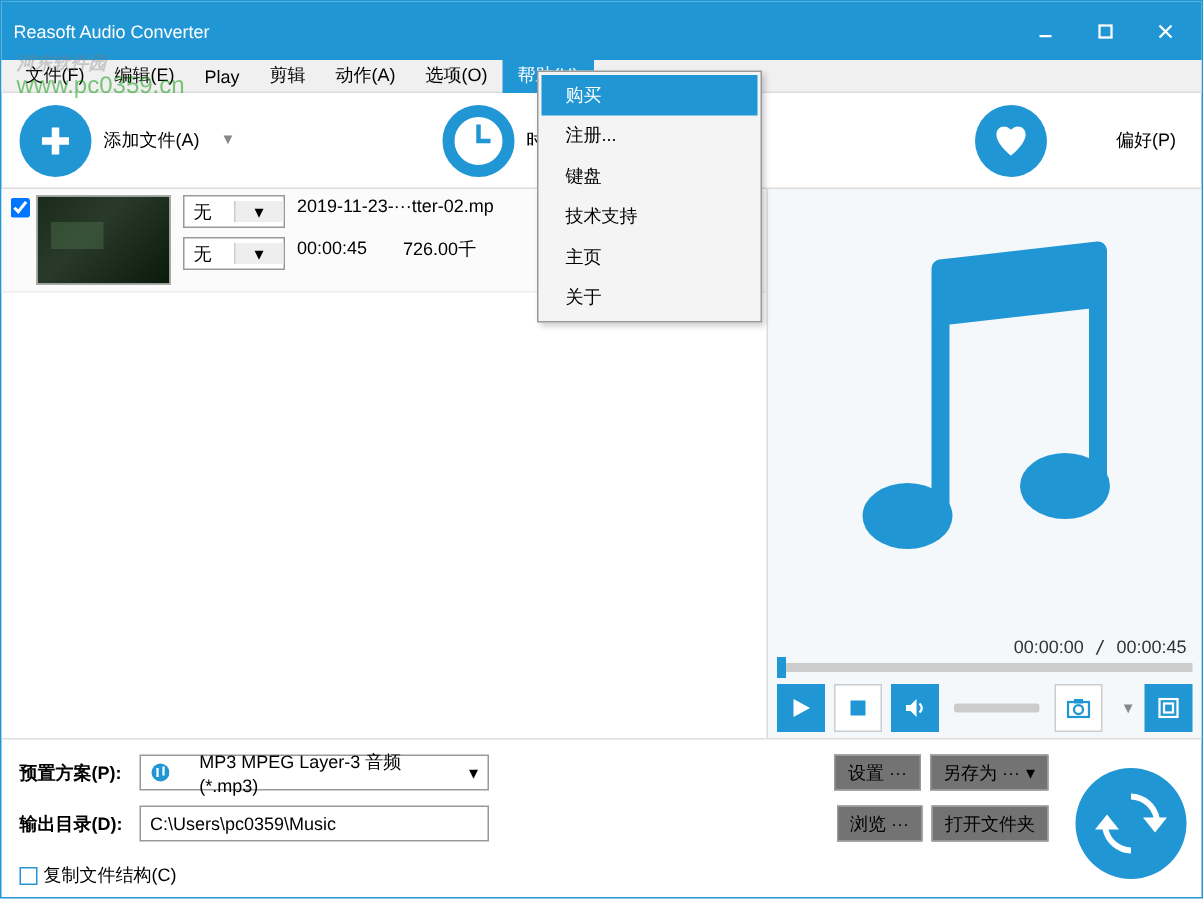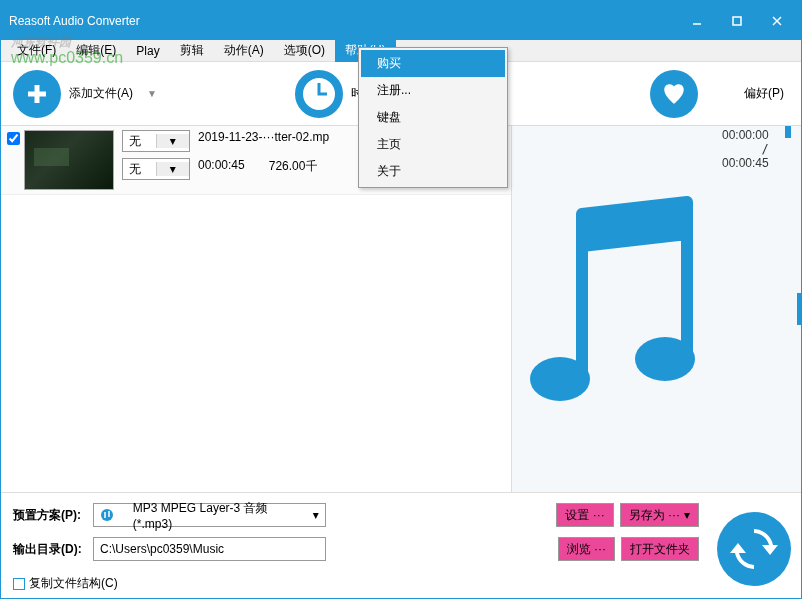--- a/index.html
+++ b/index.html
@@ -27,33 +27,33 @@
 .file-row { display: flex; align-items: flex-start; padding: 4px 6px; border-bottom: 1px solid #eee; background: #fbfbfb; gap: 4px; }
 .file-row input[type=checkbox] { margin-top: 2px; }
 .thumb { width: 90px; height: 60px; background: linear-gradient(135deg,#1a2a1a,#2a3a2a 40%,#0a1a0a); border: 1px solid #aaa; position: relative; }
 .thumb::after { content:""; position:absolute; left:10%; top:30%; width:40%; height:30%; background: rgba(80,120,80,0.4); }
 .combo-col { display: flex; flex-direction: column; gap: 6px; margin-left: 4px; }
 .combo { display: flex; align-items: center; border: 1px solid #999; background: #fff; height: 22px; width: 68px; }
 .combo span { flex: 1; padding: 0 6px; }
 .combo .carr { width: 16px; text-align: center; border-left: 1px solid #ccc; background: #eee; }
 .meta { display: flex; flex-direction: column; gap: 14px; margin-left: 4px; font-family: monospace; font-size: 12px; }
 .meta .row2 { display: flex; gap: 24px; }
-.right-pane { width: 290px; background: #f4f8fb; display: flex; flex-direction: row; border-left: 1px solid #ddd; }
+.right-pane { width: 290px; background: #f4f8fb; display: flex; flex-direction: column; border-left: 1px solid #ddd; }
 .preview { flex: 1; display: flex; align-items: center; justify-content: center; }
 .time-row { text-align: right; padding: 2px 10px; font-family: monospace; color: #333; }
 .seek { height: 6px; background: #ccc; margin: 2px 6px 4px 6px; position: relative; }
 .seek .knob { position: absolute; left: 0; top: -4px; width: 6px; height: 14px; background: #2196d4; }
 .player-ctrl { display: flex; align-items: center; gap: 6px; padding: 4px 6px; }
 .pbtn { width: 32px; height: 32px; background: #2196d4; display: flex; align-items: center; justify-content: center; cursor: pointer; }
 .vol { flex: 1; height: 6px; background: #ccc; border-radius: 2px; margin: 0 4px; }
 .bottom { padding: 10px 12px 6px 12px; display: flex; flex-direction: column; gap: 10px; position: relative; }
 .brow { display: flex; align-items: center; gap: 6px; }
 .brow label { width: 74px; font-weight: bold; }
 .binput { flex: 1; height: 24px; border: 1px solid #999; background: #fff; display: flex; align-items: center; padding: 0 6px; gap: 20px; }
-.bbtn { height: 24px; padding: 0 8px; border: 1px solid #999; background: #ec4899; display: flex; align-items: center; cursor: pointer; gap: 4px; }
+.bbtn { height: 24px; padding: 0 8px; border: 1px solid #999; background: #737373; display: flex; align-items: center; cursor: pointer; gap: 4px; }
 .checks { display: flex; gap: 116px; margin-top: 4px; }
 .chk { display: flex; align-items: center; gap: 4px; }
 .chk .box { width: 12px; height: 12px; border: 1px solid #2196d4; }
 .convert-btn { position: absolute; right: 10px; bottom: 12px; width: 74px; height: 74px; border-radius: 50%; background: #2196d4; display: flex; align-items: center; justify-content: center; cursor: pointer; }
 </style>
 </head>
 <body>
 
 <div class="window">
 
@@ -94,20 +94,23 @@
 
   <div class="dropdown">
     <div class="ditem sel">
         <span>购买</span>
       </div>
     <div class="ditem">
         <span>注册...</span>
       </div>
     <div class="ditem">
         <span>键盘</span>
+      </div>
+    <div class="ditem">
+        <span>技术支持</span>
       </div>
     <div class="ditem">
         <span>主页</span>
       </div>
     <div class="ditem">
         <span>关于</span>
       </div>
   </div>
 
   <div class="toolbar-big">

